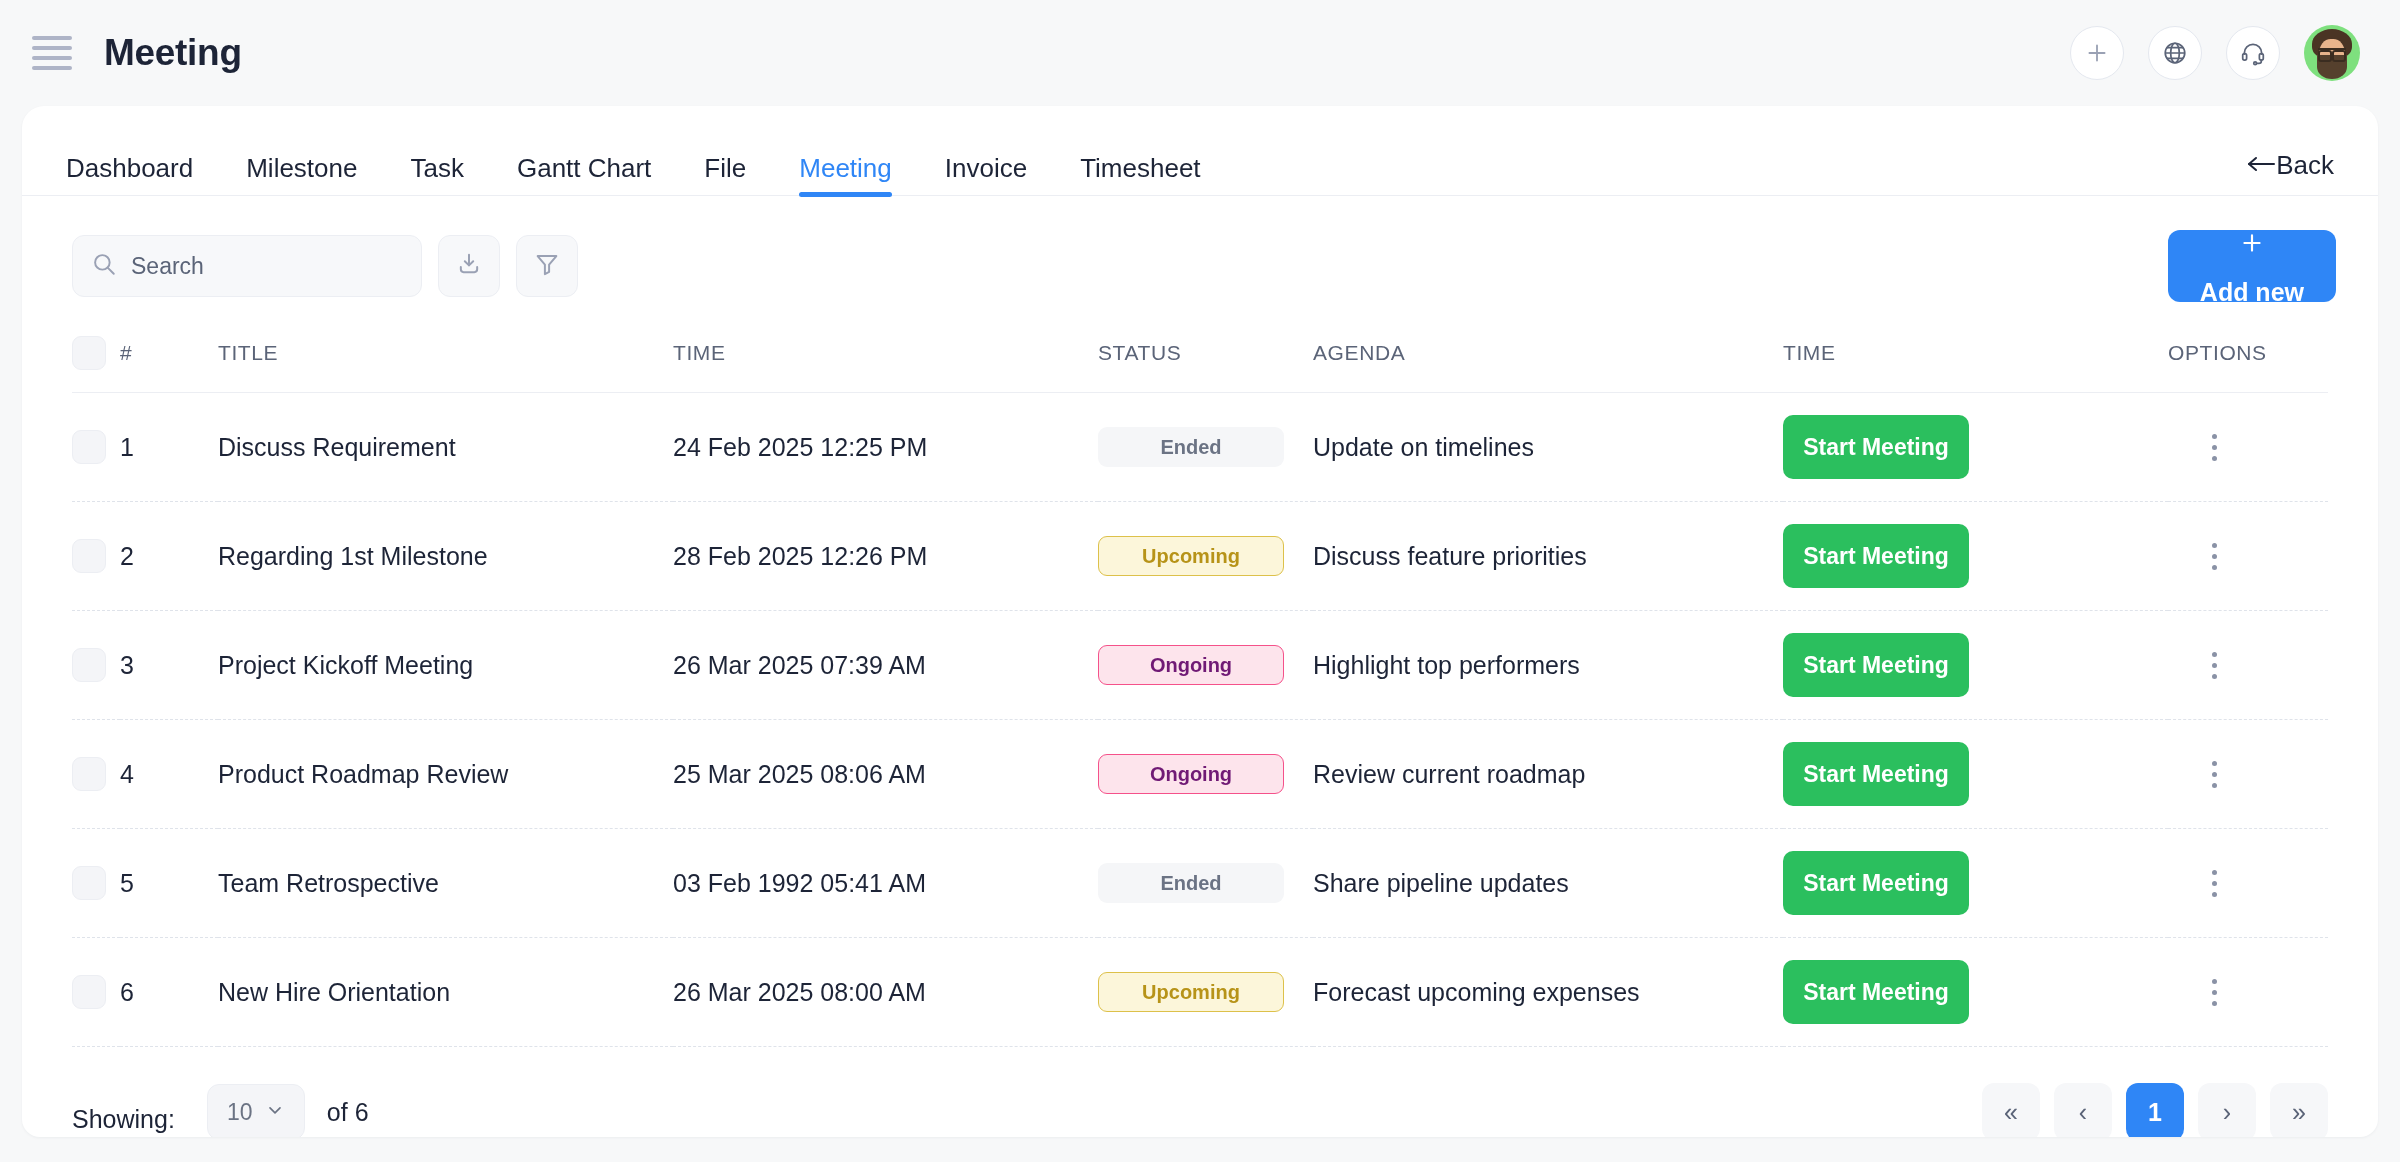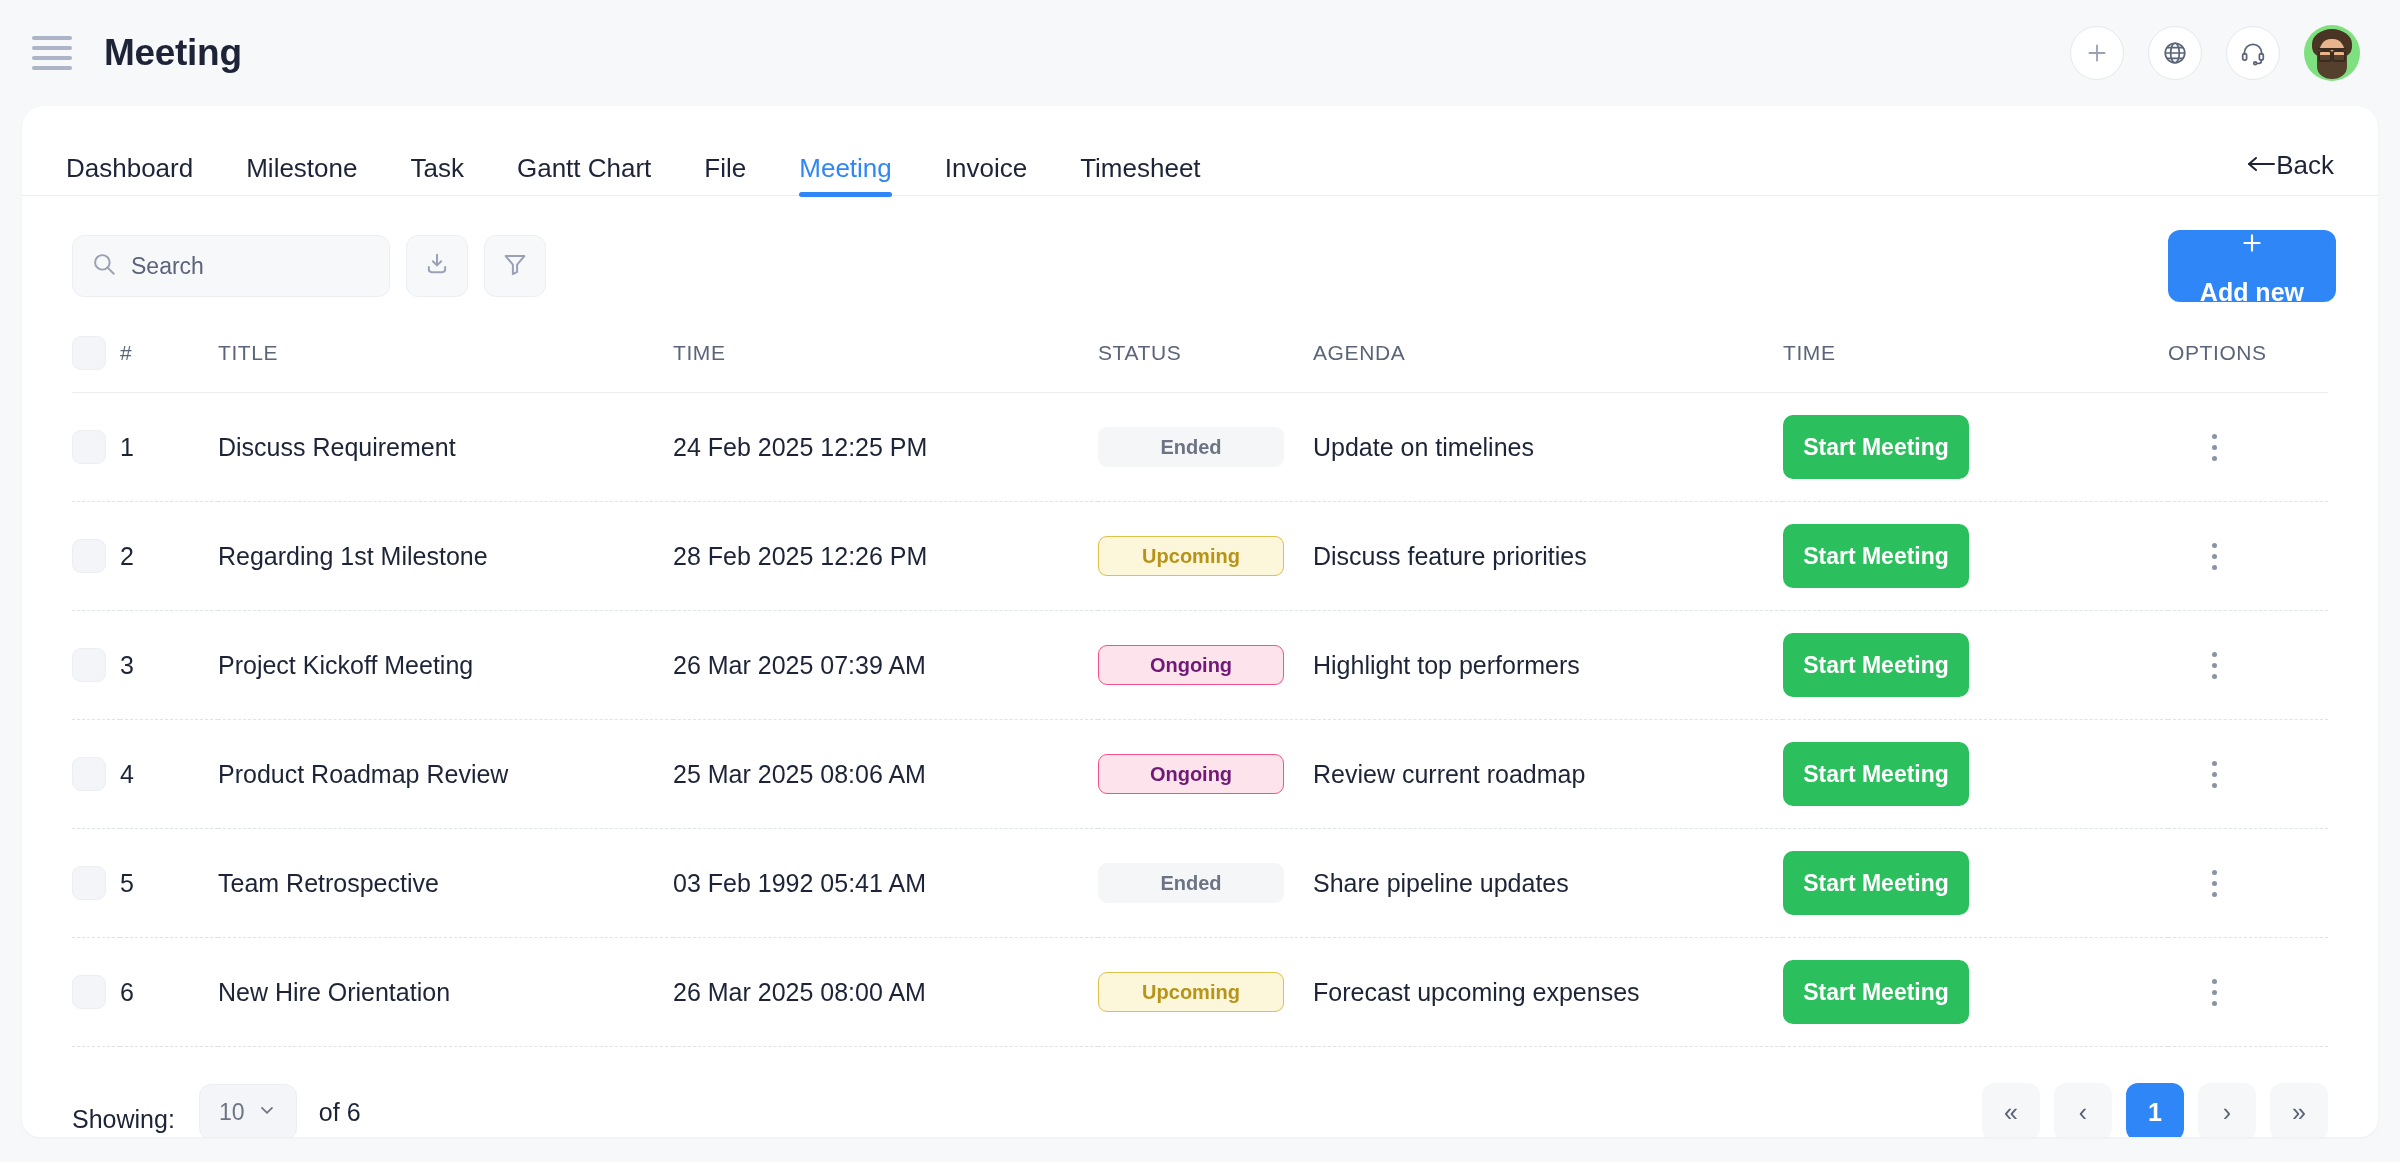--- a/index.html
+++ b/index.html
@@ -124,21 +124,21 @@
     padding-bottom: 14px; padding-right: 12px;
     cursor: pointer;
   }
 
   
   .toolbar {
     display: flex; align-items: center;
     padding: 34px 42px 0 50px;
   }
   .search-box {
-    width: 318px; height: 62px;
+    width: 350px; height: 62px;
     background: #f7f8fa;
     border: 1.5px solid #eceef3;
     border-radius: 12px;
     display: flex; align-items: center;
     padding: 0 18px;
     gap: 14px;
     cursor: text;
   }
   .search-box .ph {
     font-size: 23px; color: #5b6478; font-weight: 400;
@@ -235,21 +235,21 @@
   }
   .kebab i { width: 5px; height: 5px; border-radius: 50%; background: #8a92a6; display: block; }
 
   
   .footer {
     display: flex; align-items: center;
     padding: 36px 50px 0 50px;
   }
   .showing-label { font-size: 25px; color: #1d2437; font-weight: 400; margin-top: 15px; }
   .per-page {
-    margin-left: 24px;
+    margin-left: 32px;
     width: 98px; height: 56px;
     background: #f4f5f8;
     border: 1.5px solid #eceef3;
     border-radius: 12px;
     display: flex; align-items: center; justify-content: center;
     gap: 12px;
     font-size: 23px; color: #6b7384;
     cursor: pointer;
   }
   .of-label { margin-left: 22px; font-size: 25px; color: #1d2437; }

